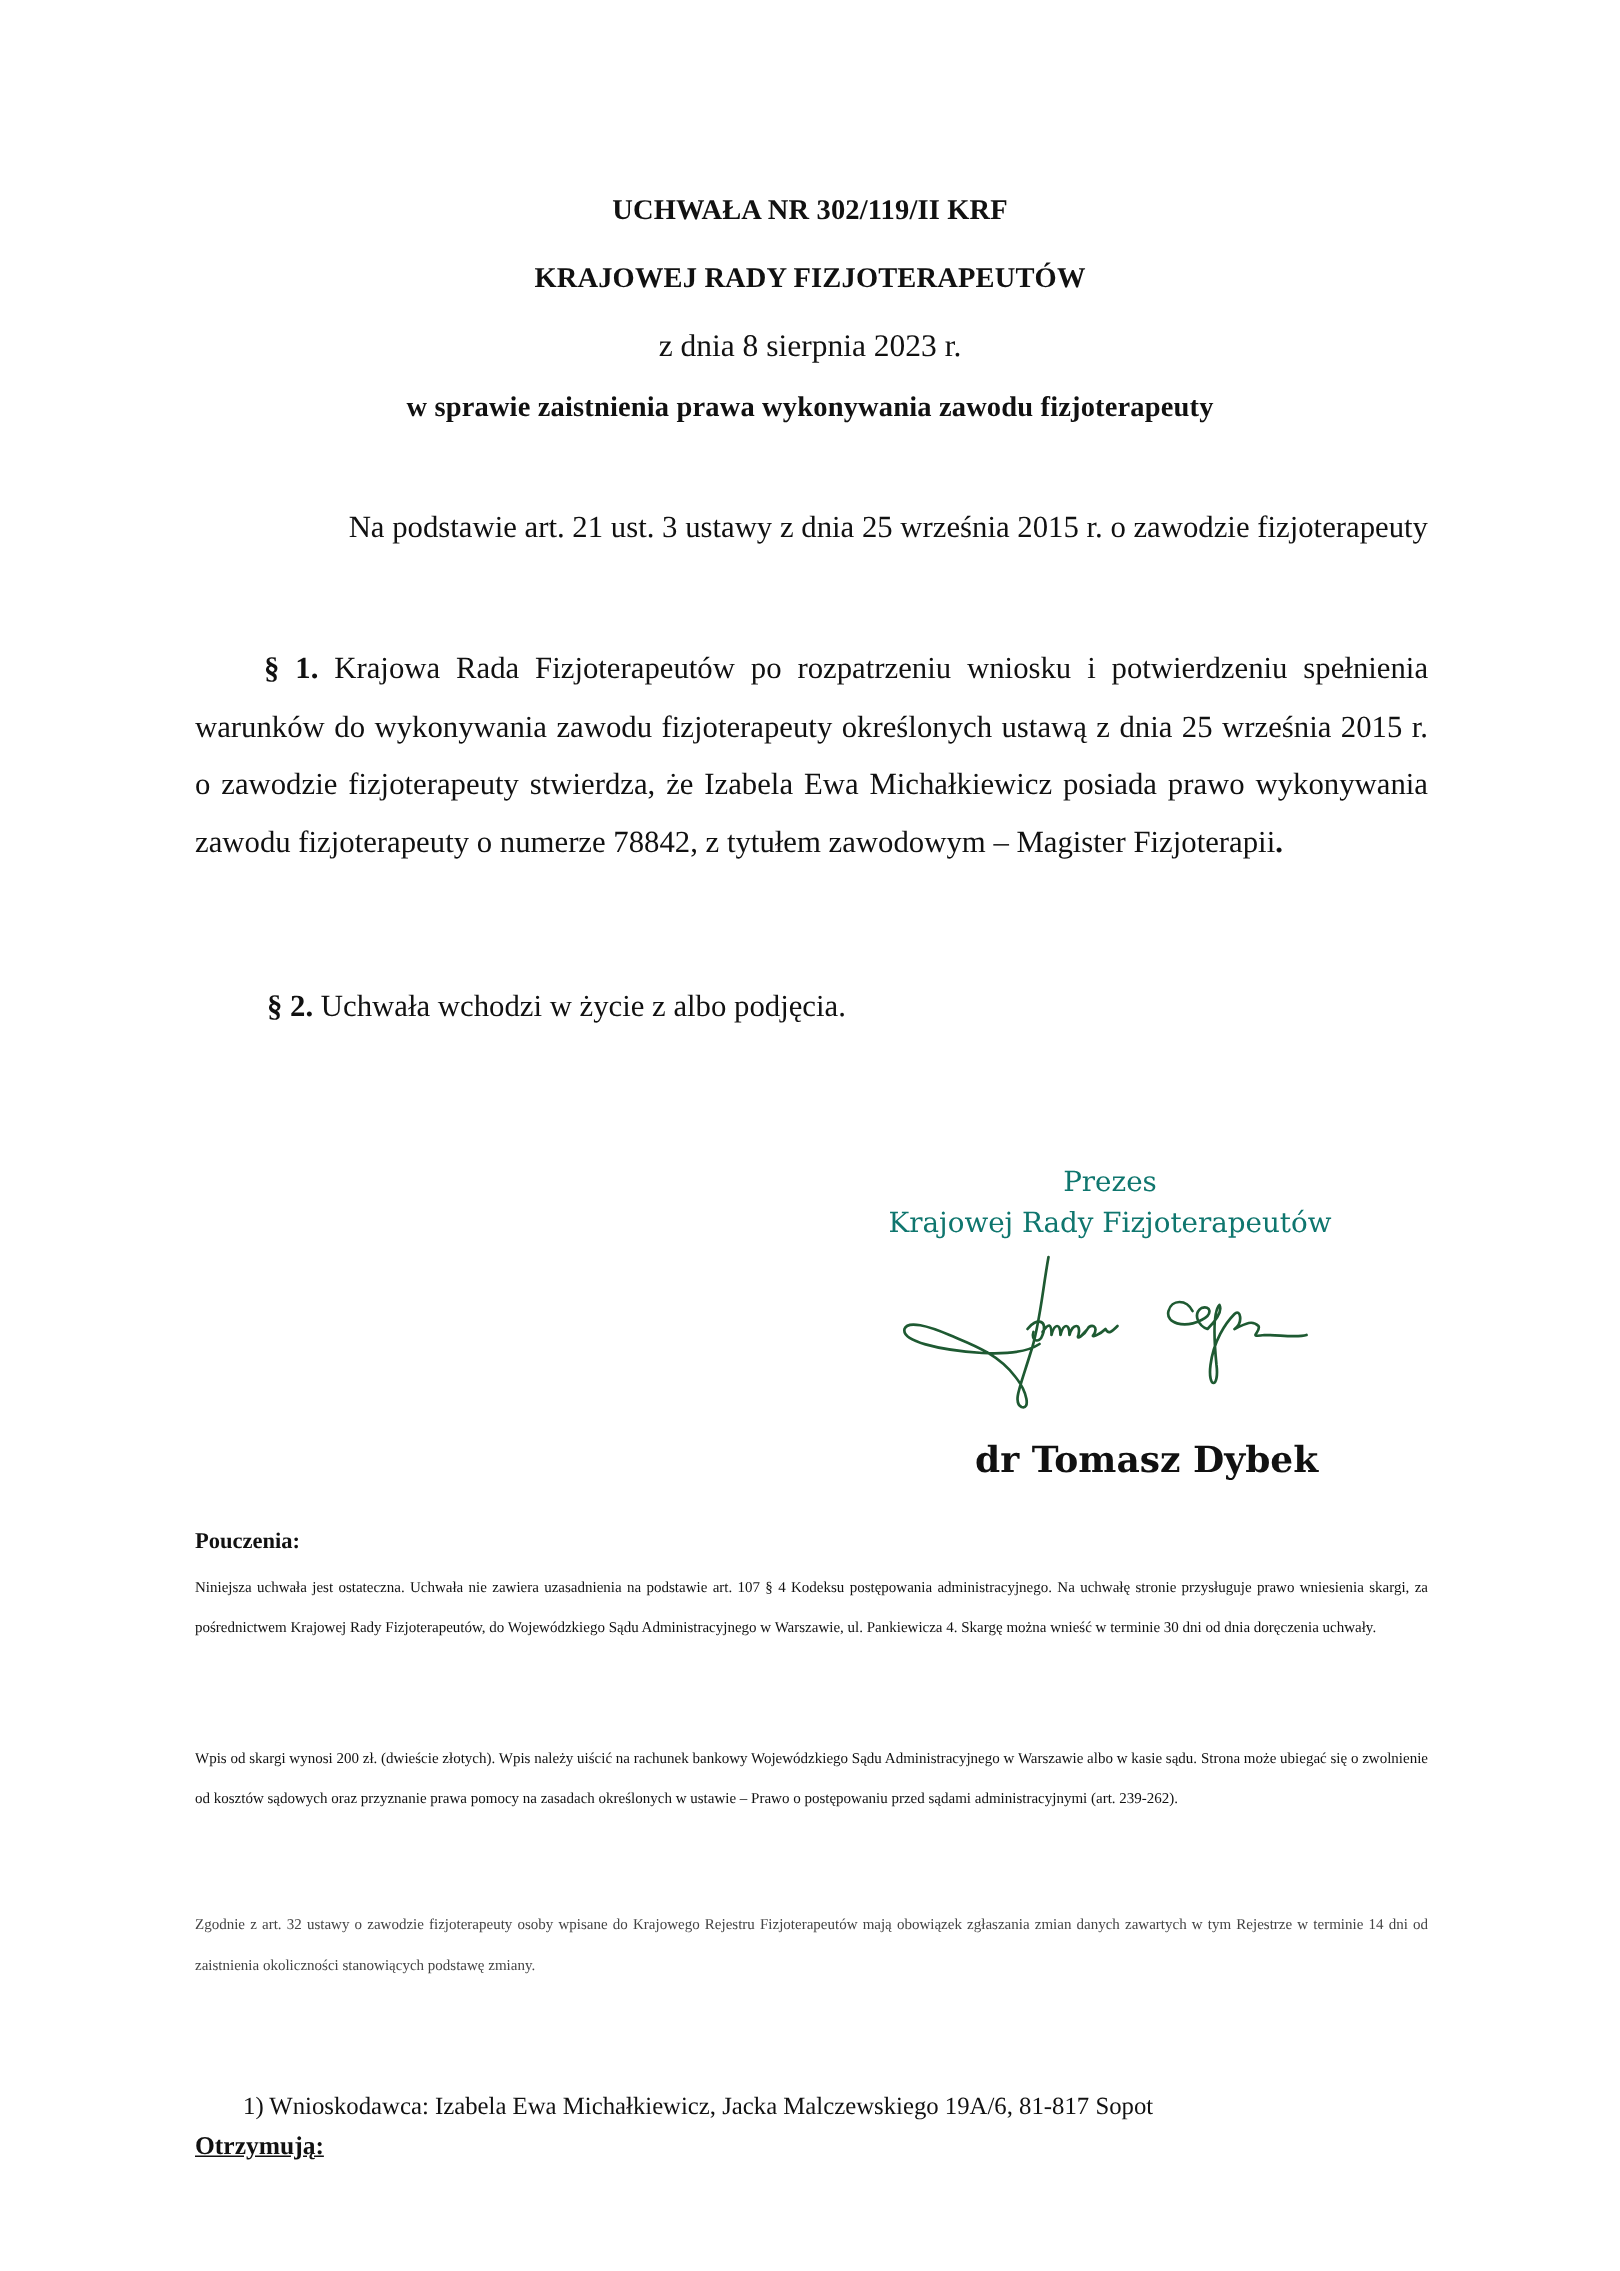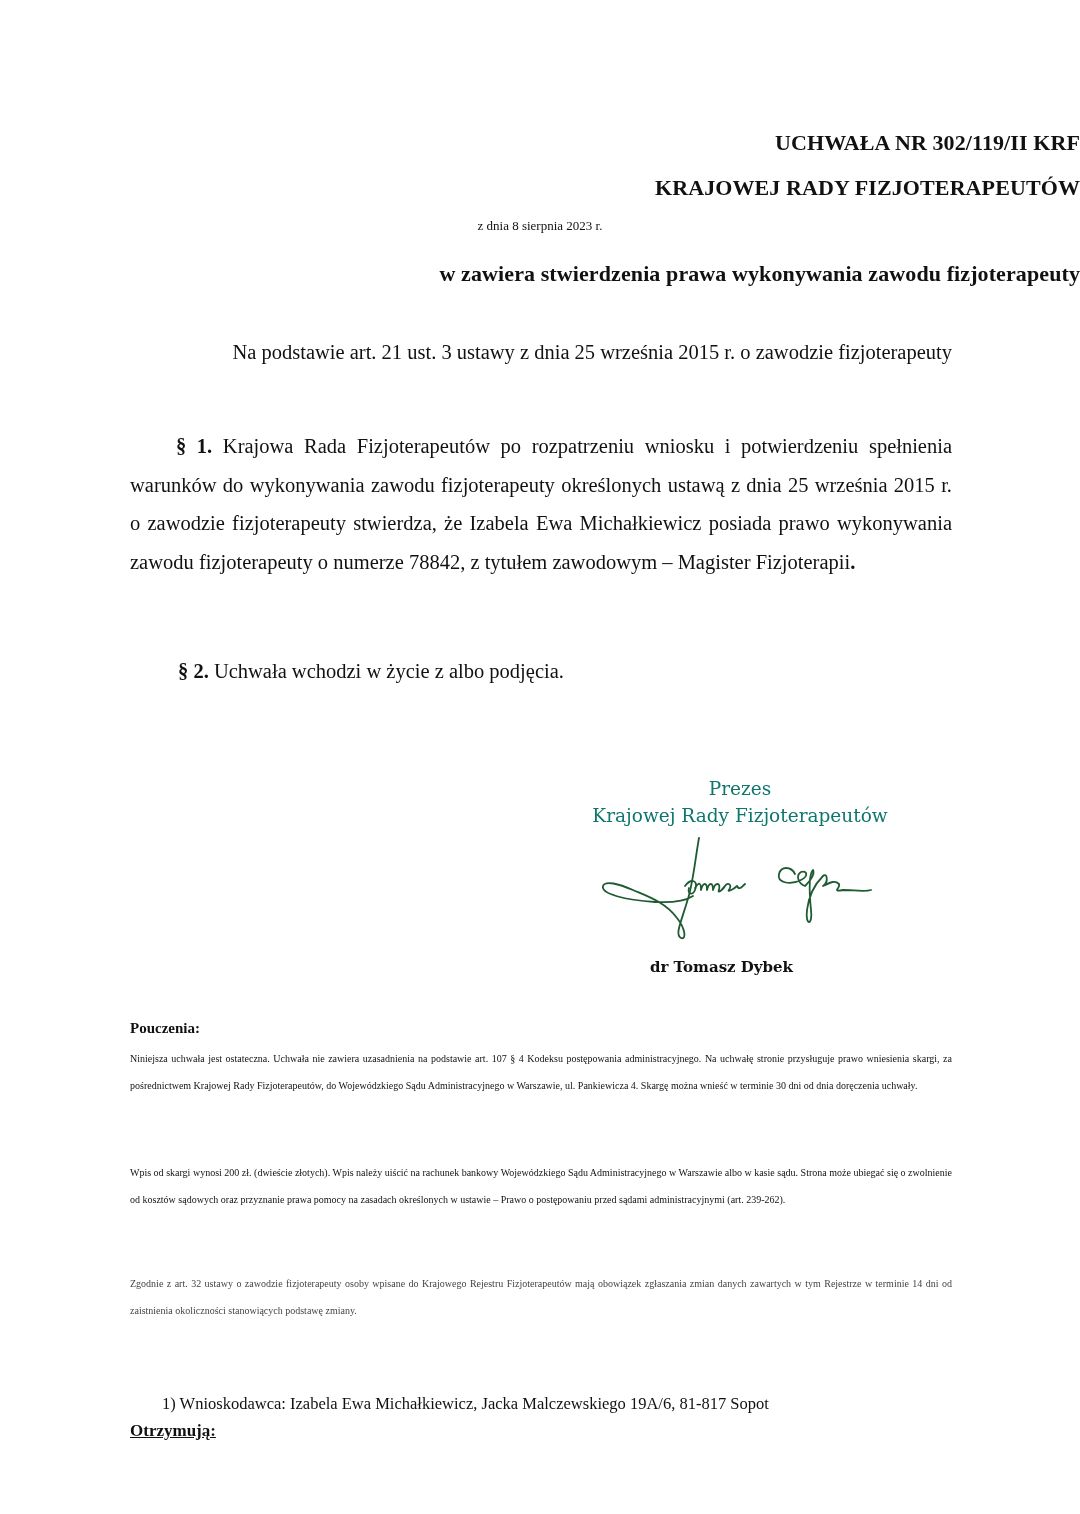--- a/index.html
+++ b/index.html
@@ -1,36 +1,36 @@
 <!DOCTYPE html>
 <html><head>
   <meta charset="utf-8">
   <style>
     html, body { margin: 0; padding: 0; background: #ffffff; }
     body { width: 1080px; height: 1514px; position: relative; overflow: hidden; color: #111; }
     .serif { font-family: "Liberation Serif", "DejaVu Serif", serif; }
     .abs { position: absolute; }
     .center { left: 0; width: 1080px; text-align: center; }
-    .h1 { font-weight: bold; font-size: 22px; letter-spacing: 0.1px; text-align: right; }
-    .h-date { font-size: 13px; font-family: Liberation Serif, serif; }
+    .h1 { font-weight: bold; font-size: 19px; letter-spacing: 0.1px; }
+    .h-date { font-size: 21px; font-family: Liberation Serif, serif; }
     .body-text { font-size: 20.5px; line-height: 38px; }
     .just { text-align: justify; text-align-last: left; }
     .small { font-size: 10px; line-height: 26.5px; }
     .gray { color: #444; }
     .sig-title { font-family: "DejaVu Serif", "Liberation Serif", serif; font-size: 18.5px; line-height: 27px; text-align: center; color: #0f766e; }
-    .sig-name { font-family: "DejaVu Serif", "Liberation Serif", serif; font-weight: bold; font-size: 15px; color: #111; }
+    .sig-name { font-family: "DejaVu Serif", "Liberation Serif", serif; font-weight: bold; font-size: 24px; color: #111; }
     b { font-weight: bold; }
   </style>
 </head>
 <body>
 
 <div class="abs center serif h1" style="top:130px;">UCHWAŁA NR 302/119/II KRF</div>
 <div class="abs center serif h1" style="top:175px;">KRAJOWEJ RADY FIZJOTERAPEUTÓW</div>
 <div class="abs center serif h-date" style="top:218px;">z dnia 8 sierpnia 2023 r.</div>
-<div class="abs center serif h1" style="top:261px;">w zawiera stwierdzenia prawa wykonywania zawodu fizjoterapeuty</div>
+<div class="abs center serif h1" style="top:261px;">w sprawie zaistnienia prawa wykonywania zawodu fizjoterapeuty</div>
 
 <div class="abs serif body-text" style="top:333px; left:130px; width:822px;">
   <div style="text-indent:46px; white-space:nowrap;text-align:right;">Na podstawie art. 21 ust. 3 ustawy z dnia 25 września 2015 r. o zawodzie fizjoterapeuty</div>
 </div>
 
 <div class="abs serif body-text just" style="top:427px; left:130px; width:822px; text-indent:46px; line-height:38.5px;"><b>§ 1.</b> <span>Krajowa Rada Fizjoterapeutów po rozpatrzeniu wniosku i potwierdzeniu spełnienia warunków do wykonywania zawodu fizjoterapeuty określonych ustawą z dnia 25 września 2015 r. o zawodzie fizjoterapeuty stwierdza, że Izabela Ewa Michałkiewicz posiada prawo wykonywania zawodu fizjoterapeuty o numerze 78842, z tytułem zawodowym – Magister Fizjoterapii</span><b>.</b></div>
 
 <div class="abs serif body-text" style="top:652px; left:178px;"><b>§ 2.</b> <span>Uchwała wchodzi w życie z albo podjęcia.</span></div>
 
 <div class="abs sig-title" style="top:775px; left:590px; width:300px;">

